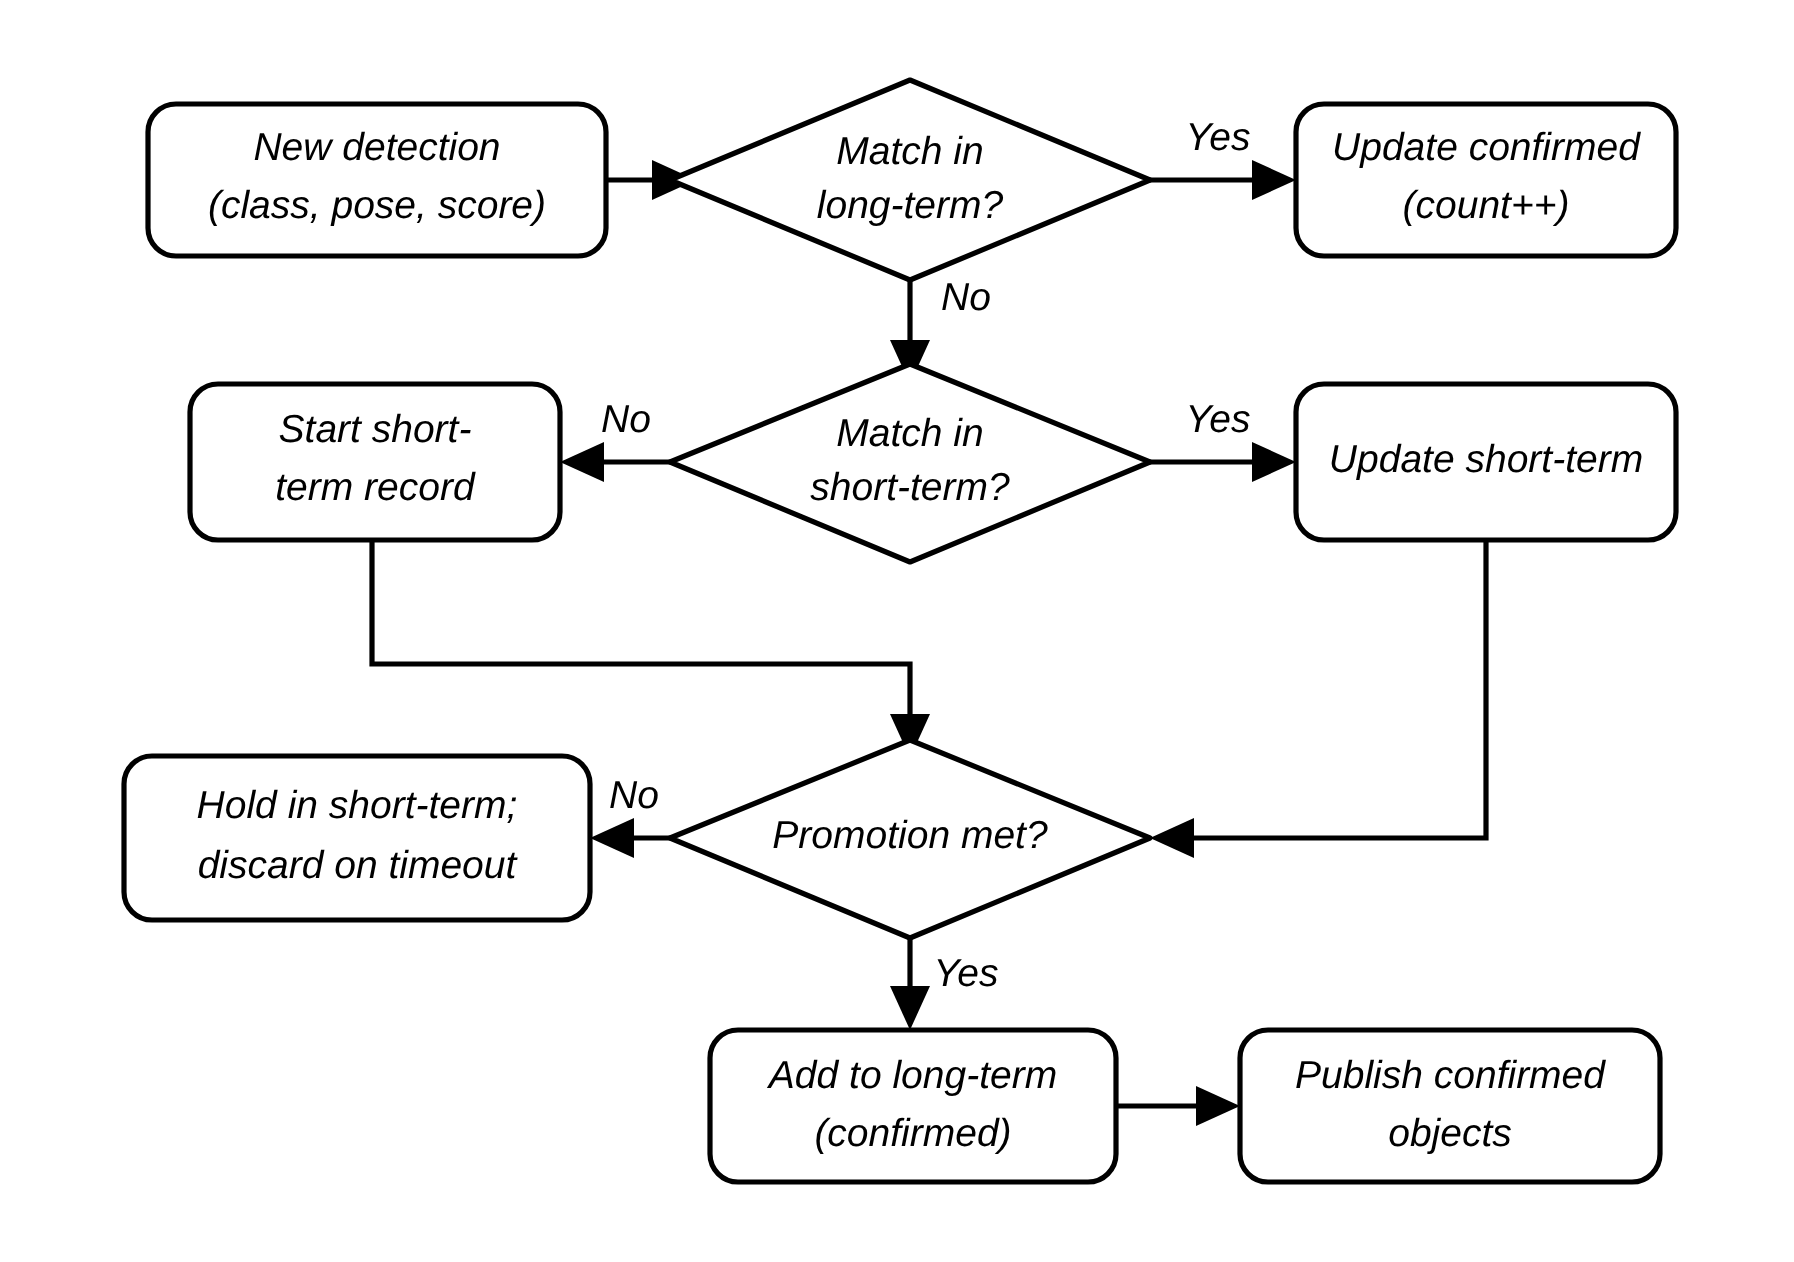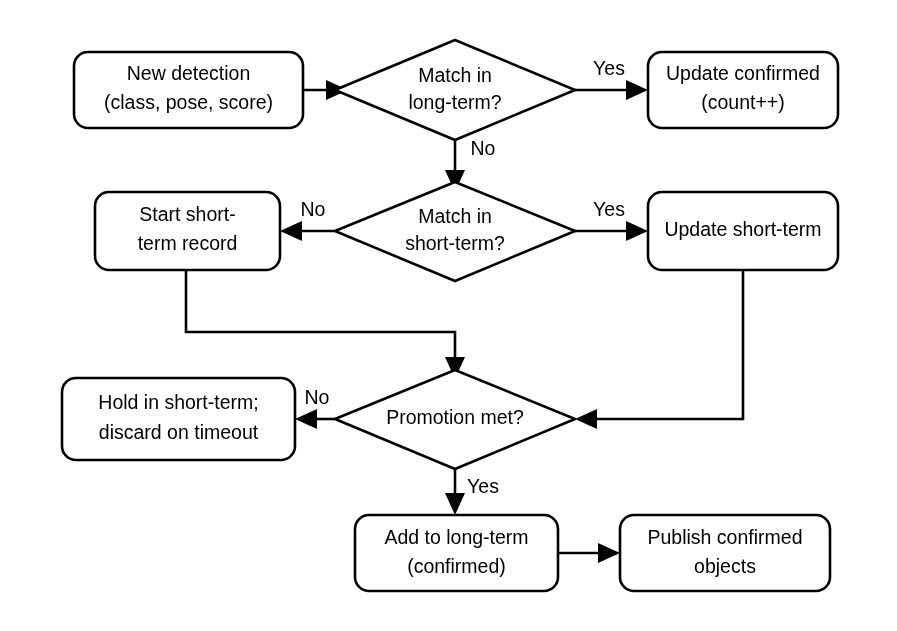--- a/index.html
+++ b/index.html
@@ -12,20 +12,21 @@
     width: 897px;
     height: 631px;
     overflow: hidden;
     font-family: "Liberation Sans", sans-serif;
   }
   #flowchart-root {
     position: relative;
     width: 897px;
     height: 631px;
     background: #ffffff;
+    font-style: italic;
   }
   svg#flow-svg {
     display: block;
     width: 897px;
     height: 631px;
   }
   .node-shape {
     fill: #ffffff;
     stroke: #000000;
     stroke-width: 2.6;

